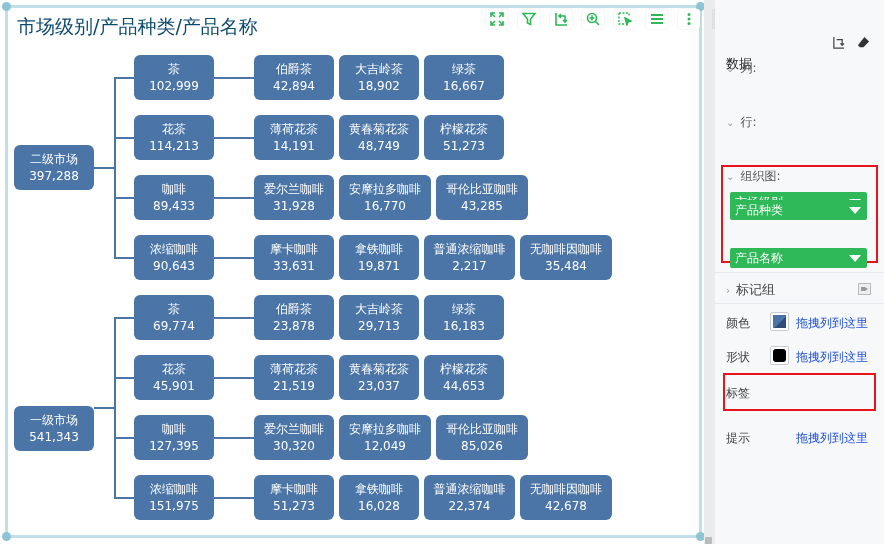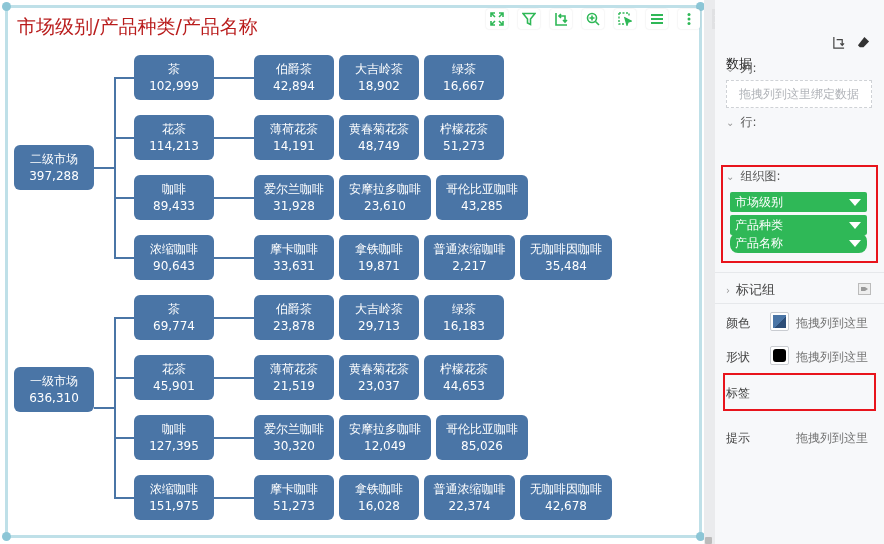--- a/index.html
+++ b/index.html
@@ -7,21 +7,21 @@
   body { font-family: "DejaVu Sans", "Liberation Sans", sans-serif; position: relative; color: #333; }
 
   
   #canvas { position: absolute; left: 0; top: 0; width: 704px; height: 544px; background: #fff; }
   .frame-top { position: absolute; left: 7px; top: 5px; width: 694px; height: 3px; background: #bfe0e8; }
   .frame-left { position: absolute; left: 5px; top: 5px; width: 3px; height: 532px; background: #bfe0e8; }
   .frame-right { position: absolute; left: 699px; top: 5px; width: 3px; height: 532px; background: #bfe0e8; }
   .frame-bottom { position: absolute; left: 7px; top: 535px; width: 694px; height: 3px; background: #bfe0e8; }
   .handle { position: absolute; width: 9px; height: 9px; border-radius: 50%; background: #8cc6d6; }
 
-  .chart-title { position: absolute; left: 17px; top: 14px; font-size: 19px; color: #b91c1c; white-space: nowrap; }
+  .chart-title { position: absolute; left: 17px; top: 14px; font-size: 19px; color: #0c4a6e; white-space: nowrap; }
 
   .toolbar { position: absolute; top: 9px; left: 486px; display: flex; gap: 10px; }
   .tool-btn { width: 22px; height: 20px; background: #fff; border-radius: 3px; box-shadow: 0 0 2px rgba(0,0,0,0.12);
               display: flex; align-items: center; justify-content: center; }
   .tool-btn svg { width: 14px; height: 14px; }
 
   
   .node { position: absolute; height: 45px; background: #4a75a6; color: #fff; border-radius: 6px;
           display: flex; flex-direction: column; align-items: center; justify-content: center;
           font-size: 12px; line-height: 17px; text-align: center; white-space: nowrap; }
@@ -37,21 +37,21 @@
   .sb-label { position: absolute; font-size: 12px; color: #555; display: flex; align-items: center; gap: 6px; }
   .chev { color: #999; font-size: 10px; }
   .dropzone { position: absolute; left: 11px; width: 146px; height: 28px; border: 1px dashed #cfd2d6;
               font-size: 12px; color: #b0b3b8; display: flex; align-items: center; justify-content: center; background: #fff; }
   .red-box { position: absolute; border: 2px solid #e8141c; }
   .pill { position: absolute; left: 15px; width: 137px; height: 20px; border-radius: 2px; background: #2fb857;
           color: #fff; font-size: 12px; display: flex; align-items: center; justify-content: space-between; padding: 0 6px 0 5px; }
   .tri { width: 0; height: 0; border-left: 6px solid transparent; border-right: 6px solid transparent; border-top: 7px solid #fff; }
   .divider { position: absolute; left: 0; width: 169px; height: 1px; background: #e6e8eb; }
   .row-label { position: absolute; left: 11px; font-size: 12px; color: #444; }
-  .row-hint { position: absolute; right: 16px; font-size: 12px; color: #737373; margin-left: 42px; }
+  .row-hint { position: absolute; right: 16px; font-size: 12px; color: #1d4ed8; margin-left: 42px; }
   .swatch { position: absolute; left: 55px; width: 19px; height: 19px; border: 1px solid #c9ccd1; border-radius: 2px; background: #fff;
             display: flex; align-items: center; justify-content: center; }
   .label-pill { position: absolute; left: 55px; top: 384px; width: 98px; height: 20px; border-radius: 2px; background: #2a97b9;
                 color: #fff; font-size: 12px; display: flex; align-items: center; justify-content: space-between; padding: 0 6px 0 5px; }
 </style>
 </head>
 <body>
 
 <div id="canvas">
   <div class="frame-top"></div>
@@ -169,21 +169,21 @@
       <span>柠檬花茶</span>
       <span>51,273</span>
     </div>
 
     <div class="node" style="left:254px;top:175px;width:80px;">
       <span>爱尔兰咖啡</span>
       <span>31,928</span>
     </div>
     <div class="node" style="left:339px;top:175px;width:92px;">
       <span>安摩拉多咖啡</span>
-      <span>23,610</span>
+      <span>16,770</span>
     </div>
     <div class="node" style="left:436px;top:175px;width:92px;">
       <span>哥伦比亚咖啡</span>
       <span>43,285</span>
     </div>
 
     <div class="node" style="left:254px;top:235px;width:80px;">
       <span>摩卡咖啡</span>
       <span>33,631</span>
     </div>
@@ -206,23 +206,23 @@
     <div class="conn" style="left:114px;top:317px;width:2px;height:181px;border-radius:2px;"></div>
     <div class="conn" style="left:114px;top:317px;width:20px;height:2px;"></div>
     <div class="conn" style="left:114px;top:377px;width:20px;height:2px;"></div>
     <div class="conn" style="left:114px;top:437px;width:20px;height:2px;"></div>
     <div class="conn" style="left:114px;top:497px;width:20px;height:2px;"></div>
     <div class="conn" style="left:214px;top:317px;width:40px;height:2px;"></div>
     <div class="conn" style="left:214px;top:377px;width:40px;height:2px;"></div>
     <div class="conn" style="left:214px;top:437px;width:40px;height:2px;"></div>
     <div class="conn" style="left:214px;top:497px;width:40px;height:2px;"></div>
 
-    <div class="node" style="left:14px;top:367px;width:80px;">
+    <div class="node" style="left:14px;top:406px;width:80px;">
       <span>一级市场</span>
-      <span>636,310</span>
+      <span>541,343</span>
     </div>
 
     <div class="node" style="left:134px;top:295px;width:80px;">
       <span>茶</span>
       <span>69,774</span>
     </div>
     <div class="node" style="left:134px;top:355px;width:80px;">
       <span>花茶</span>
       <span>45,901</span>
     </div>
@@ -309,41 +309,40 @@
     </svg>
     <svg width="13" height="13" viewBox="0 0 14 14" fill="#333">
       <path d="M8 1l5 5-6 6H3L1 10z"></path>
     </svg>
   </div>
 
   <div class="sb-label" style="left:11px;top:60px;">
     <span class="chev">⌄</span>
     <span>列:</span>
   </div>
-  <div class="dropzone" style="top:80px;">拖拽列到这里绑定数据</div>
 
   <div class="sb-label" style="left:11px;top:114px;">
     <span class="chev">⌄</span>
     <span>行:</span>
   </div>
 
   <div class="red-box" style="left:6px;top:165px;width:157px;height:98px;"></div>
   <div class="sb-label" style="left:11px;top:168px;">
     <span class="chev">⌄</span>
     <span>组织图:</span>
   </div>
   <div class="pill" style="top:192px;">
     <span>市场级别</span>
     <span class="tri"></span>
   </div>
-  <div class="pill" style="top:215px;justify-content:space-between;">
+  <div class="pill" style="top:200px;justify-content:space-between;">
     <span>产品种类</span>
     <span class="tri"></span>
   </div>
-  <div class="pill" style="top:233px;border-radius:8px;">
+  <div class="pill" style="top:248px;">
     <span>产品名称</span>
     <span class="tri"></span>
   </div>
 
   <div class="divider" style="top:272px;"></div>
   <div class="sb-label" style="left:11px;top:281px;font-size:13px;">
     <span class="chev">›</span>
     <span style="color:#444;">标记组</span>
   </div>
   <svg style="position:absolute;right:13px;top:283px;" width="13" height="12" viewBox="0 0 13 12">

